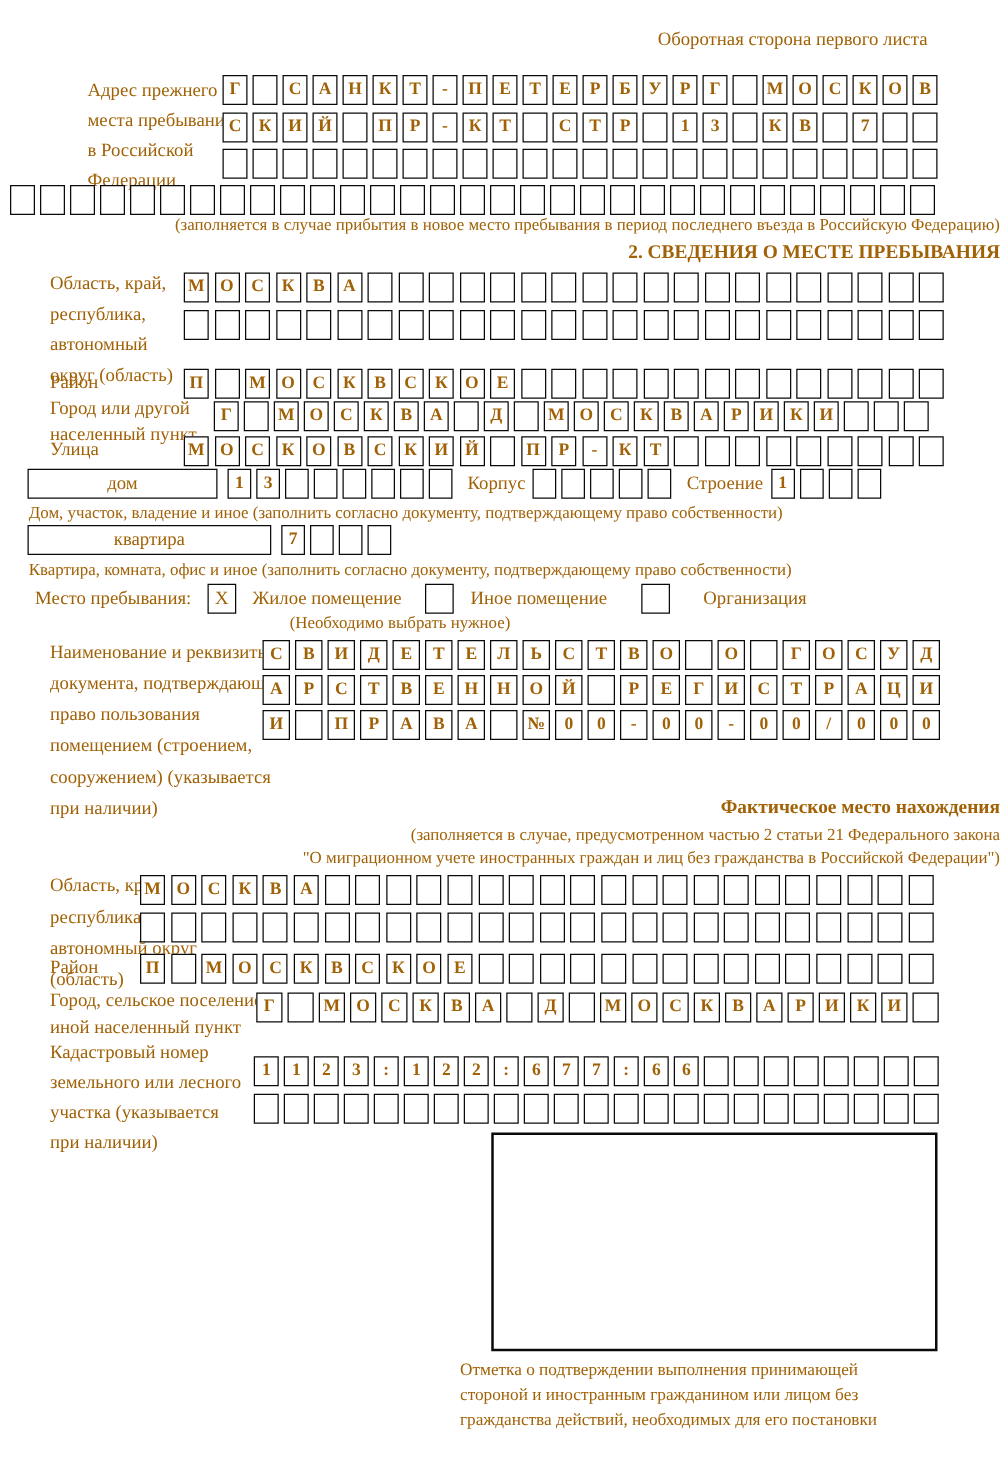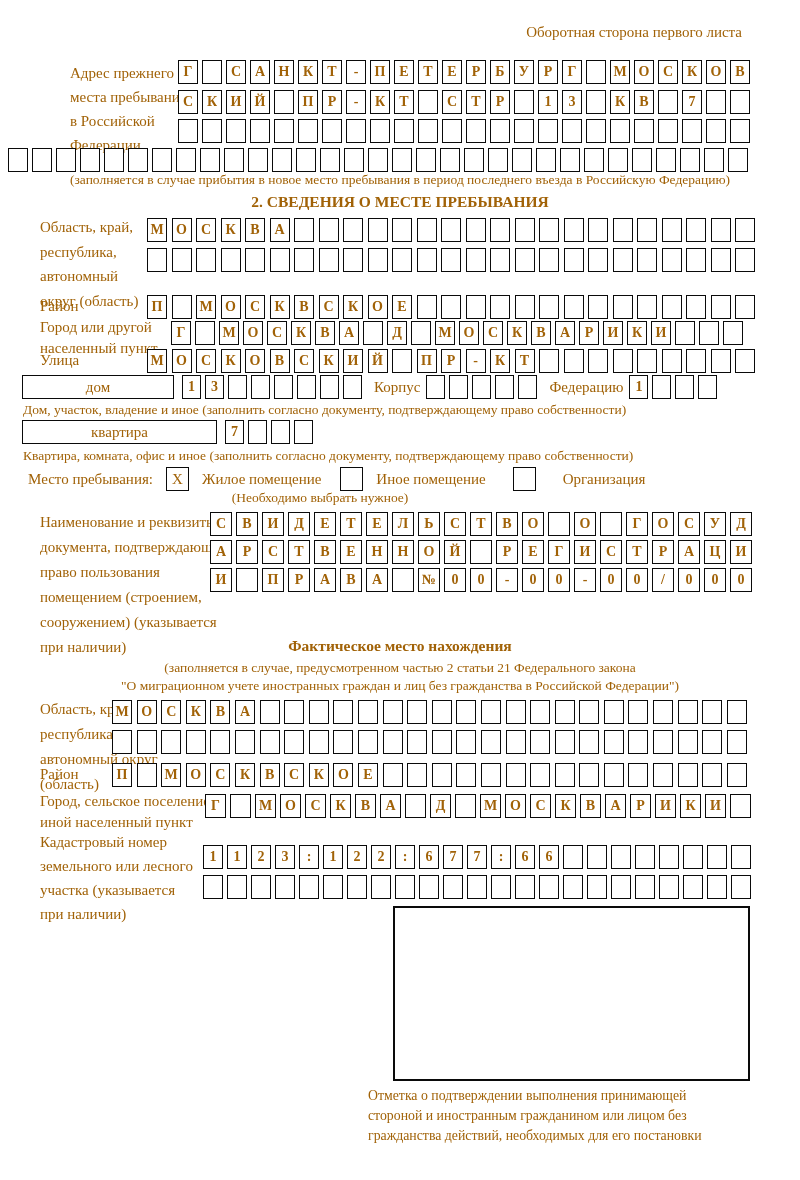--- a/index.html
+++ b/index.html
@@ -14,21 +14,21 @@
         display:inline-flex;align-items:center;justify-content:center;
         font-size:14px;font-weight:bold;background:#fff;}
   .g24 .cell{width:20px;margin-right:4px;}
   .g25 .cell{width:20px;margin-right:4.5px;}
   .g26 .cell{width:20px;margin-right:4.6px;}
   .g21 .cell{width:22px;margin-right:4px;}
   .g22 .cell{width:21px;margin-right:4px;}
   .g23 .cell{width:20px;margin-right:4px;}
   .gh .cell{width:19px;margin-right:4px;}
   .note{font-size:13.5px;}
-  .center{text-align:center;width:800px;left:0;font-family:Liberation Serif, serif;}
+  .center{text-align:right;width:800px;left:0;font-family:Liberation Serif, serif;}
   .title{font-weight:bold;font-size:15.5px;}
   .wbox{box-sizing:border-box;border:1.7px solid #0a0a0a;height:24px;display:inline-flex;
         align-items:center;justify-content:center;font-size:15px;background:#fff;}
   .hrow{display:flex;align-items:center;}
   .chk{box-sizing:border-box;width:23px;height:24px;border:1.6px solid #0a0a0a;
        display:inline-flex;align-items:center;justify-content:center;font-size:15px;}
   .stamp{box-sizing:border-box;border:2px solid #0a0a0a;background:#fff;}
   .snote{font-size:13.8px;line-height:20px;}
 </style>
 </head>
@@ -330,21 +330,21 @@
         <span class="cell"></span>
       </span>
     <span style="font-size:15px;margin:0 6px 0 8px;">Корпус</span>
     <span class="grid gh">
         <span class="cell"></span>
         <span class="cell"></span>
         <span class="cell"></span>
         <span class="cell"></span>
         <span class="cell"></span>
       </span>
-    <span style="font-size:15px;margin:0 6px 0 8px;">Федерацию</span>
+    <span style="font-size:15px;margin:0 6px 0 8px;">Строение</span>
     <span class="grid gh">
         <span class="cell">1</span>
         <span class="cell"></span>
         <span class="cell"></span>
         <span class="cell"></span>
       </span>
   </div>
   <div class="abs note" style="top:402px;left:23px;">Дом, участок, владение и иное (заполнить согласно документу, подтверждающему право собственности)</div>
 
   <div class="abs hrow" style="top:420px;left:22px;">

